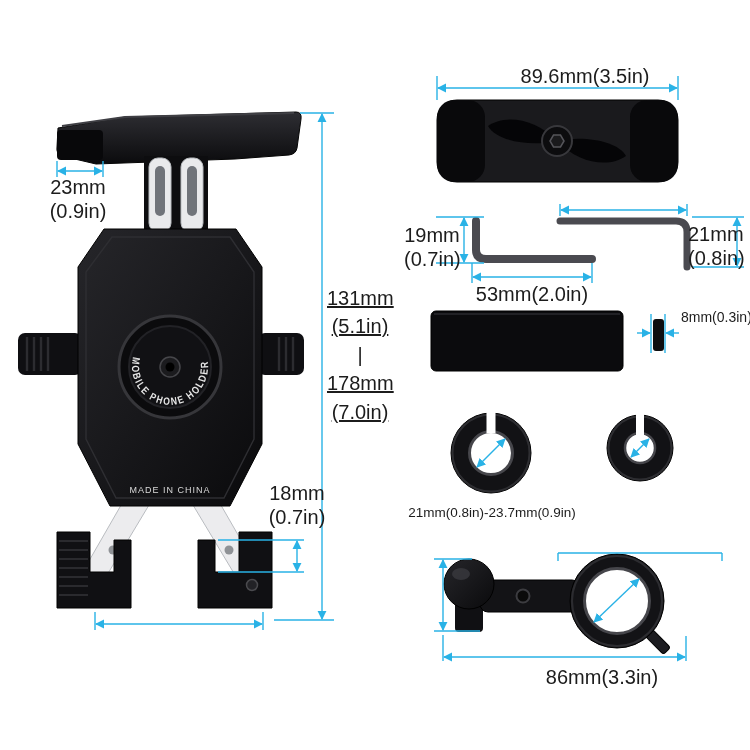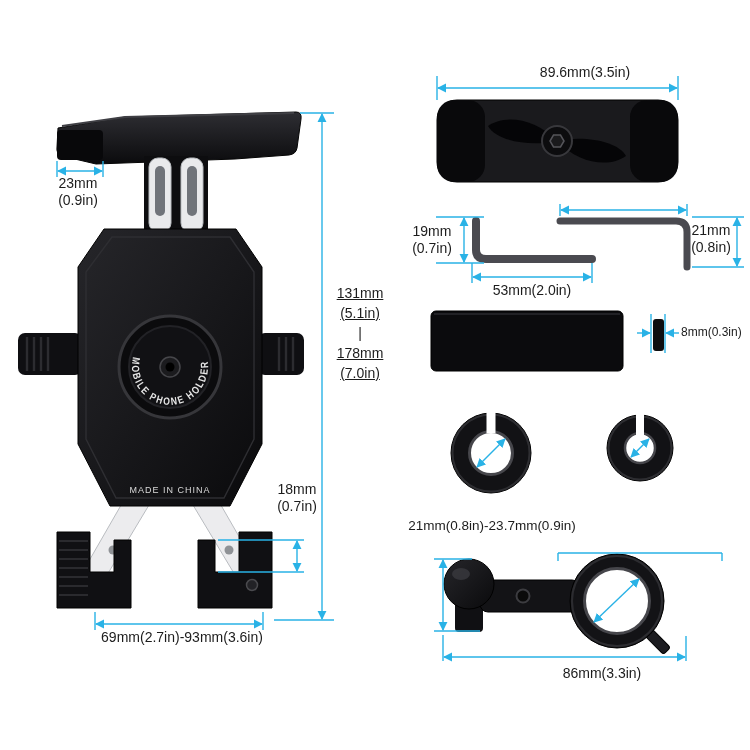--- a/index.html
+++ b/index.html
@@ -10,21 +10,21 @@
   html,body{margin:0;padding:0;background:#fff;}
   .stage{
     position:relative;width:750px;height:750px;background:var(--bg);
     font-family:"Liberation Sans",sans-serif;overflow:hidden;
   }
   .stage svg{position:absolute;left:0;top:0;}
   .dl{stroke:var(--dim);stroke-width:1.4;fill:none;}
   #arrHead{fill:var(--dim);}
   .dim{
     position:absolute;font-family:"Liberation Sans",sans-serif;
-    font-size:14px;line-height:1.22;color:var(--ink);
+    font-size:20px;line-height:1.22;color:var(--ink);
     text-align:center;white-space:nowrap;
   }
   .dim.sm{font-size:13.5px;}
   .dim.tall{line-height:1.42;text-decoration:underline;}
   .dim.left{text-align:left;}
   .ring-text{fill:#e6e6e6;font-family:"Liberation Sans",sans-serif;font-size:10.5px;letter-spacing:2px;font-weight:bold;}
   .made-text{fill:#d9d9d9;font-family:"Liberation Sans",sans-serif;font-size:9px;letter-spacing:1px;}
 </style>
 </head>
 <body>
@@ -248,48 +248,45 @@
   <div>|</div>
   <div>178mm</div>
   <div>(7.0in)</div>
 </div>
 
 <div class="dim" style="left:266px;top:481px;width:62px">
   <div>18mm</div>
   <div>(0.7in)</div>
 </div>
 
-<div class="dim" style="left:70px;top:629px;width:224px">
-  <div>69mm(2.7in)-93mm(3.6in)</div>
-</div>
 
 <div class="dim" style="left:505px;top:64px;width:160px">
   <div>89.6mm(3.5in)</div>
 </div>
 
 
 <div class="dim" style="left:404px;top:223px;width:56px">
   <div>19mm</div>
   <div>(0.7in)</div>
 </div>
 
 <div class="dim" style="left:688px;top:222px;width:46px">
   <div>21mm</div>
   <div>(0.8in)</div>
 </div>
 
 <div class="dim" style="left:472px;top:282px;width:120px">
   <div>53mm(2.0in)</div>
 </div>
 
-<div class="dim left" style="left:681px;top:325px;width:70px;font-size:12px">
+<div class="dim left" style="left:681px;top:309px;width:70px;font-size:14px">
   <div>8mm(0.3in)</div>
 </div>
 
-<div class="dim sm" style="left:400px;top:518px;width:184px">
+<div class="dim sm" style="left:400px;top:505px;width:184px">
   <div>21mm(0.8in)-23.7mm(0.9in)</div>
 </div>
 
 
 
 
 <div class="dim" style="left:545px;top:665px;width:114px">
   <div>86mm(3.3in)</div>
 </div>
 

